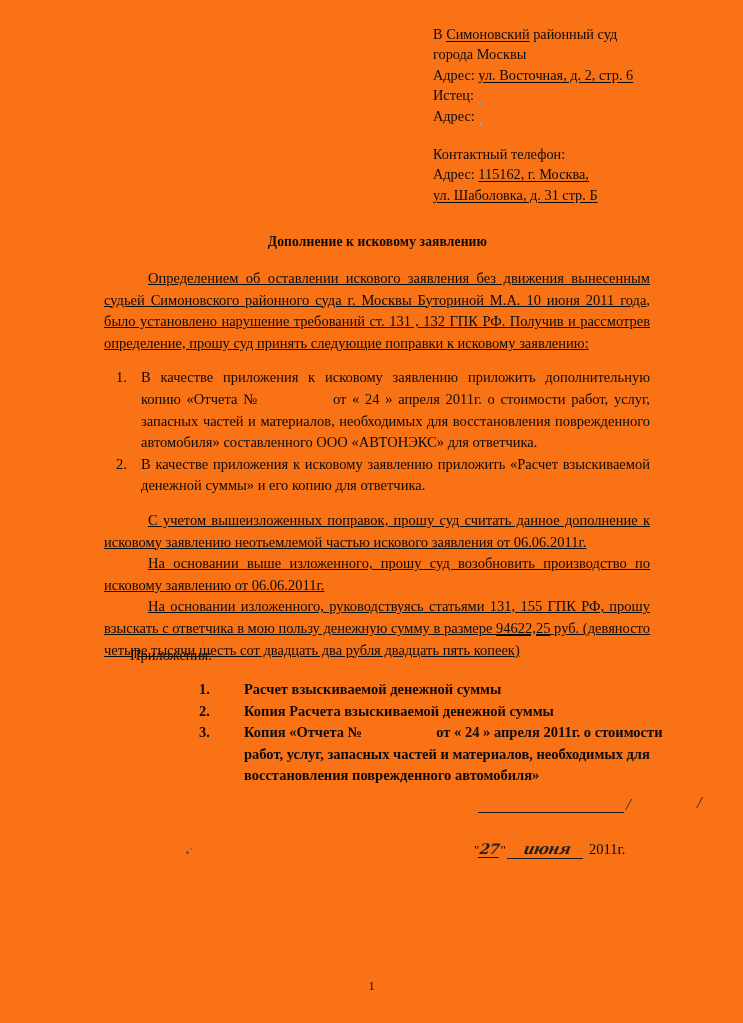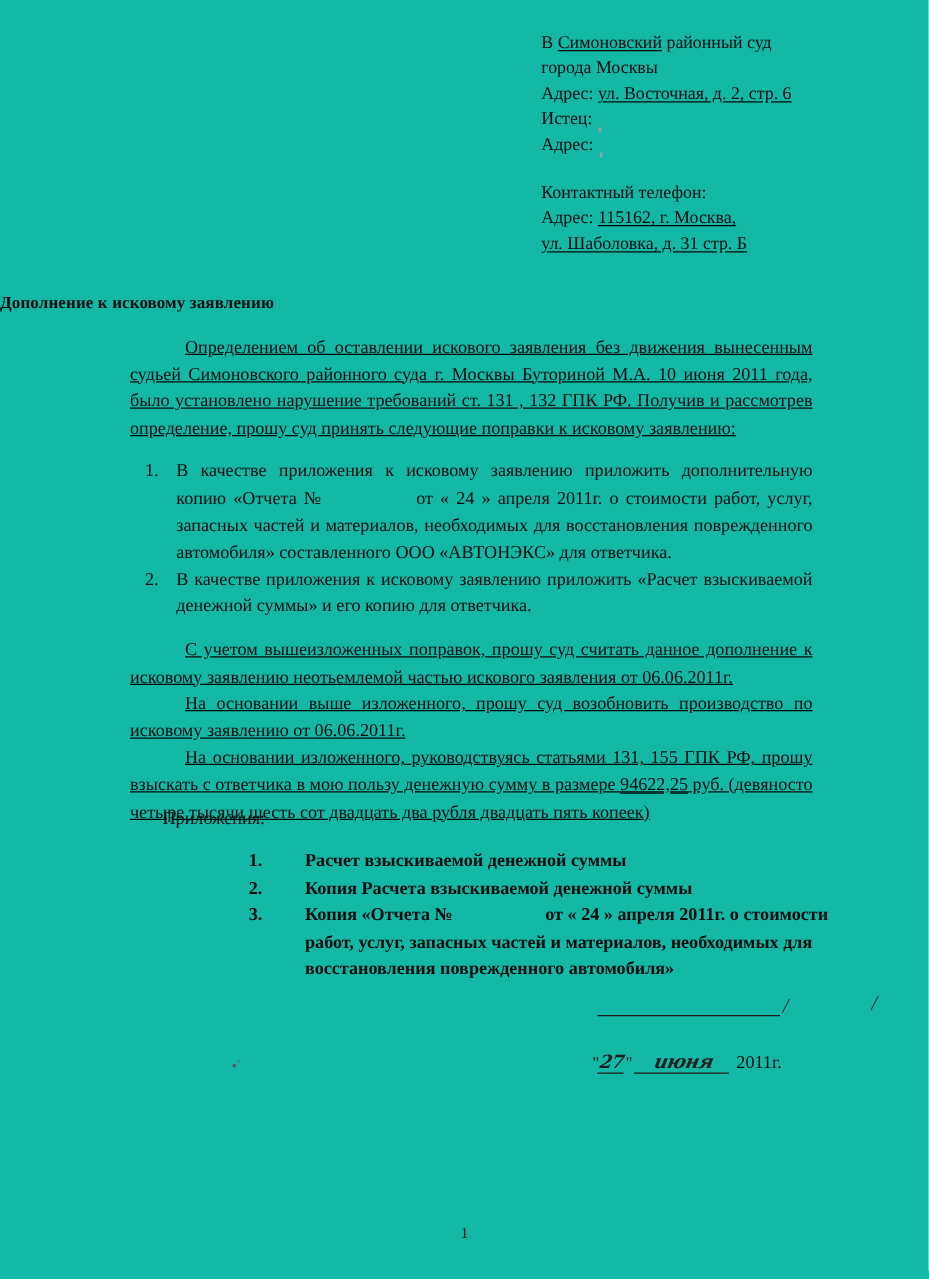--- a/index.html
+++ b/index.html
@@ -4,21 +4,21 @@
 <style>
   html, body {
     margin: 0;
     padding: 0;
     background: #ffffff;
   }
   .page {
     position: relative;
     width: 743px;
     height: 1023px;
-    background: #14b8a6;
+    background: #f97316;
     font-family: "Liberation Serif", "DejaVu Serif", serif;
     color: #0b0b0b;
     overflow: hidden;
   }
 
   
   .addressee {
     position: absolute;
     left: 433px;
     top: 24px;
@@ -55,21 +55,21 @@
     vertical-align: bottom;
     margin-left: 2px;
   }
 
   
   .doc-title {
     position: absolute;
     left: 0;
     top: 234px;
     width: 627px;
-    text-align: left;
+    text-align: right;
     padding-right: 140px;
     box-sizing: border-box;
     font-size: 13.6px;
     font-weight: bold;
     letter-spacing: 0.1px;
   }
 
   
   .body {
     position: absolute;

